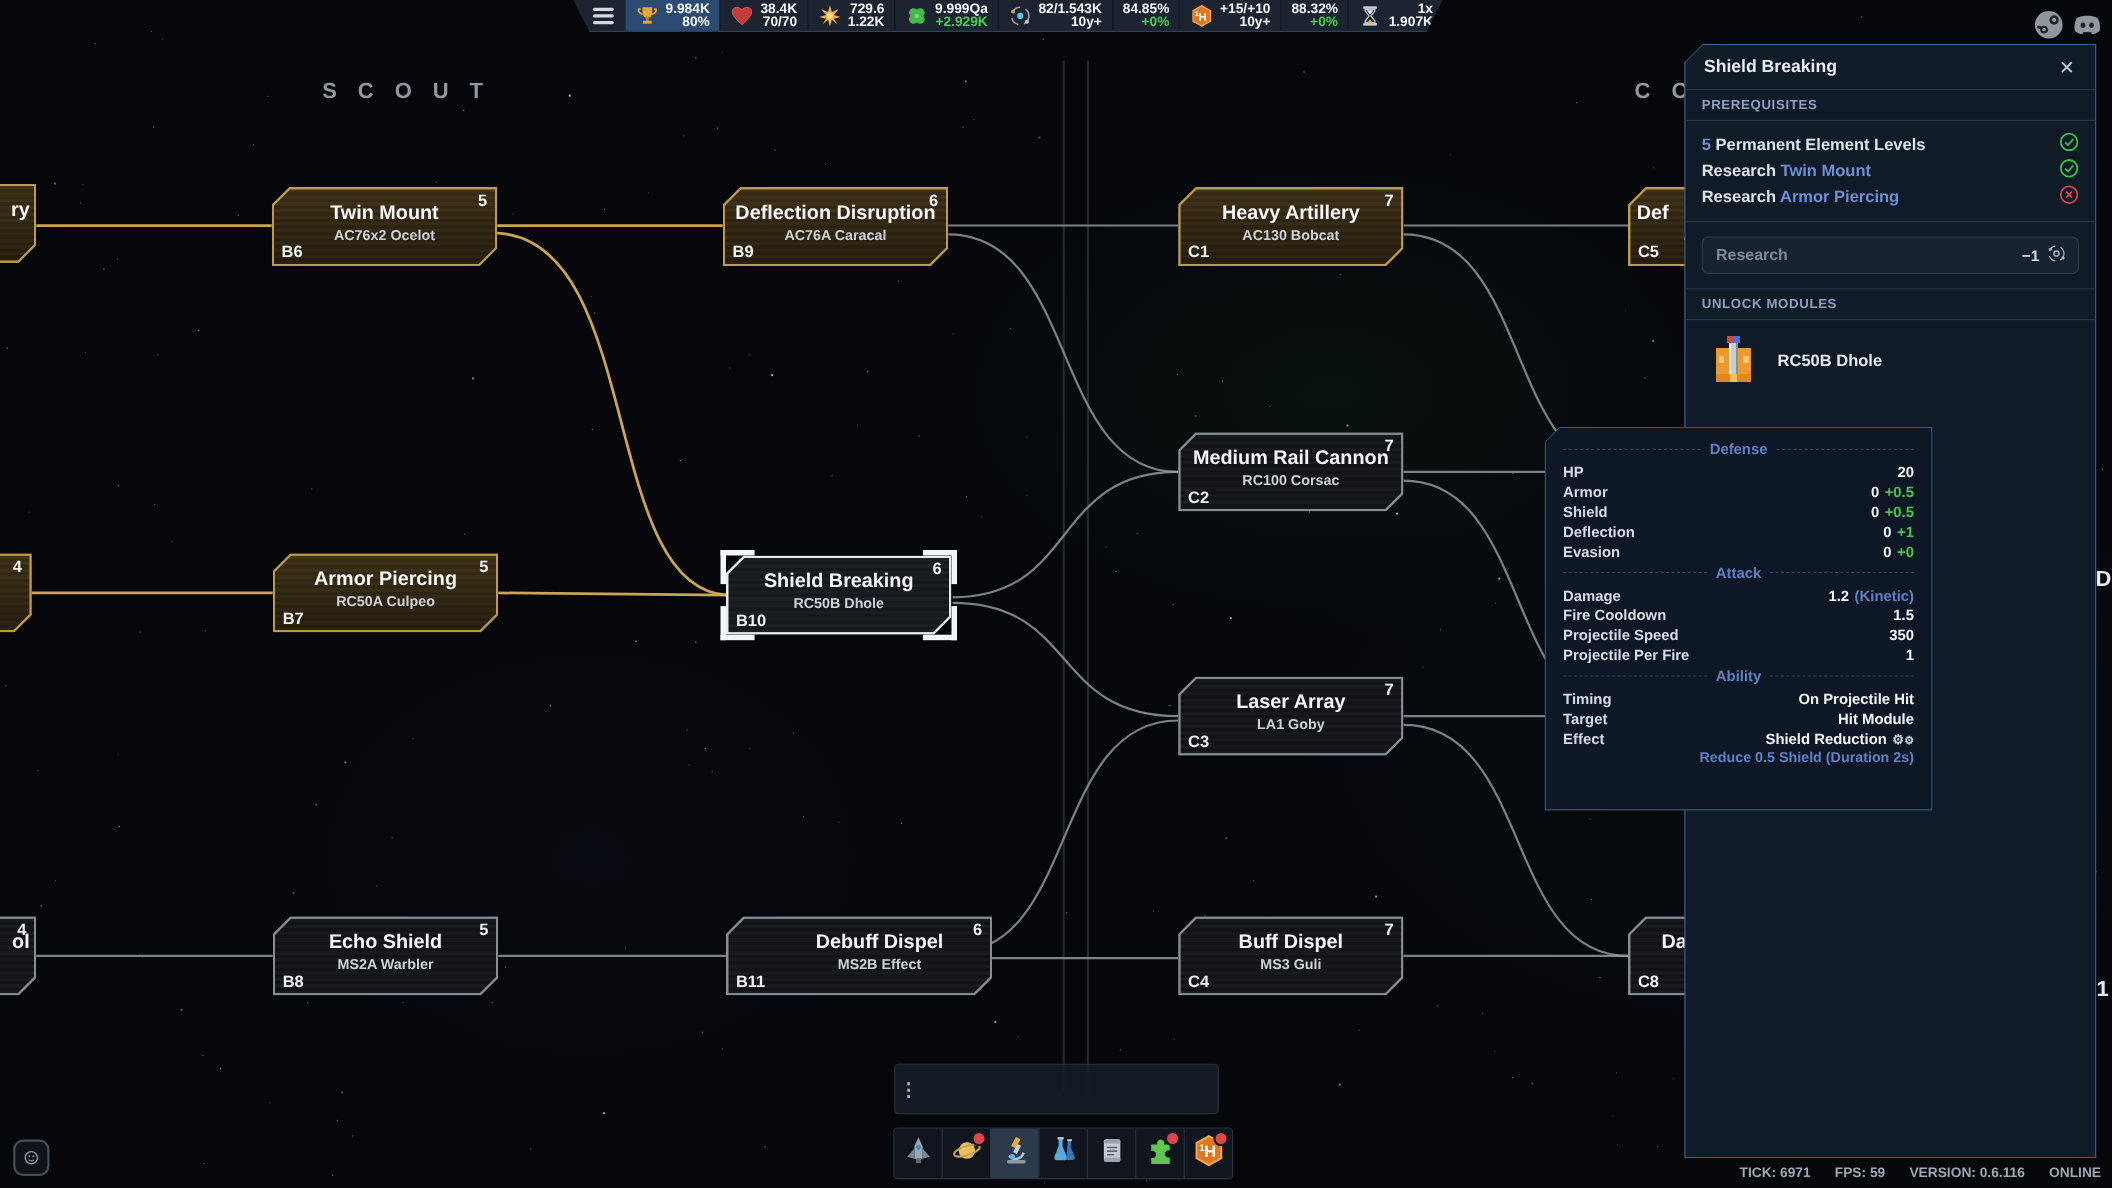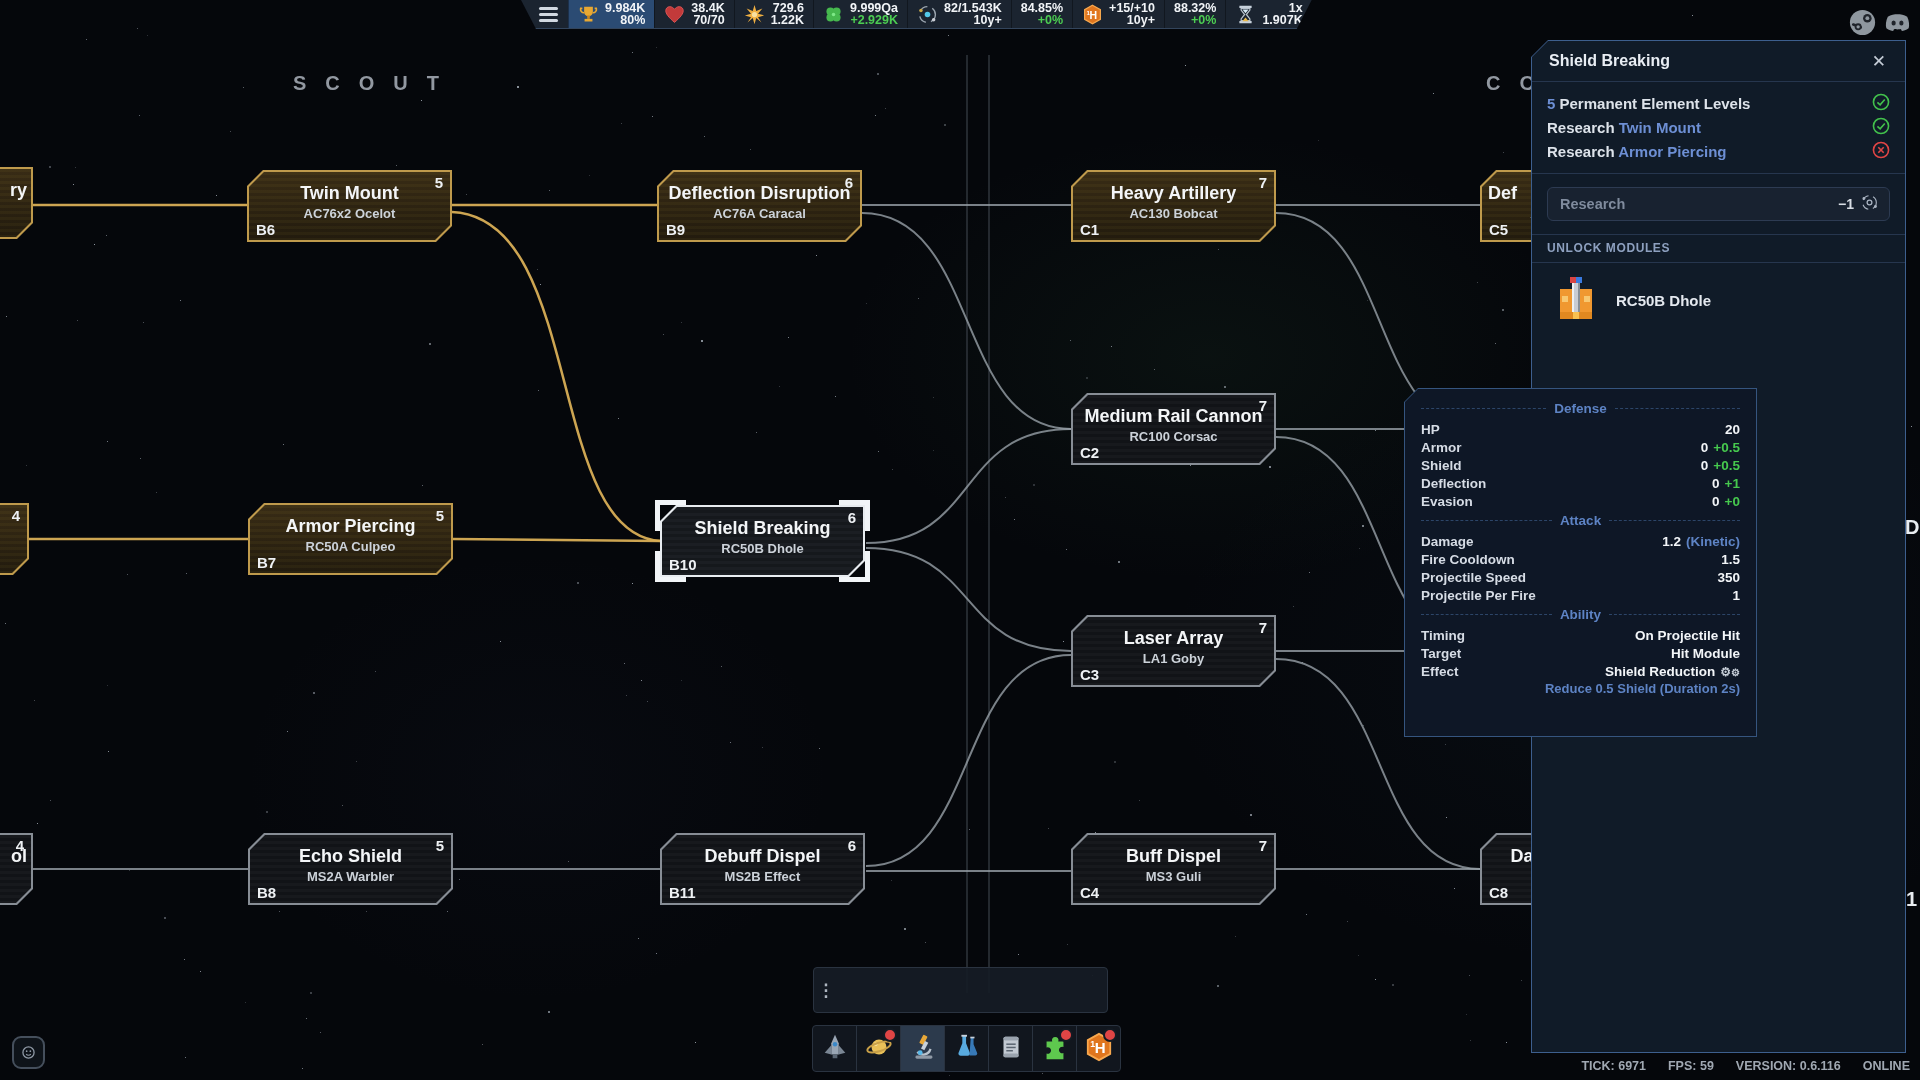--- a/index.html
+++ b/index.html
@@ -491,21 +491,21 @@
         <div class="shell">
           <div class="inner"></div>
         </div>
         <div style="position:relative">
           <div class="ttl" style="">Echo Shield</div>
           <div class="sub">MS2A Warbler</div>
         </div>
         <span class="lvl">5</span>
         <span class="nid">B8</span>
       </div>
-      <div class="node gray" style="left: 660px; top: 833px;">
+      <div class="node gray" style="left: 660px; top: 833px; padding-left: 37px;">
         <div class="shell">
           <div class="inner"></div>
         </div>
         <div style="position:relative">
           <div class="ttl" style="">Debuff Dispel</div>
           <div class="sub">MS2B Effect</div>
         </div>
         <span class="lvl">6</span>
         <span class="nid">B11</span>
       </div>
@@ -691,20 +691,21 @@
         </svg></span>
     </div>
 
   <aside id="panel">
     <div class="pshell"></div>
     <div class="pbody">
       <div class="p-head">
         <span class="p-title">Shield Breaking</span>
         <span class="p-close">✕</span>
       </div>
+      <div class="p-sec">PREREQUISITES</div>
       <div id="prereq-rows">
           <div class="p-req">
             <span><span class="accent">5</span><span> Permanent Element Levels</span></span>
             <span><svg viewBox="0 0 20 20">
                 <circle cx="10" cy="10" r="8.4" fill="none" stroke="#42c04c" stroke-width="1.8"></circle>
                 <path d="M6 10.4 L9 13.2 L14.2 7.2" fill="none" stroke="#42c04c" stroke-width="1.8"></path>
               </svg></span>
           </div>
           <div class="p-req">
             <span><span>Research </span><span class="link">Twin Mount</span></span>

